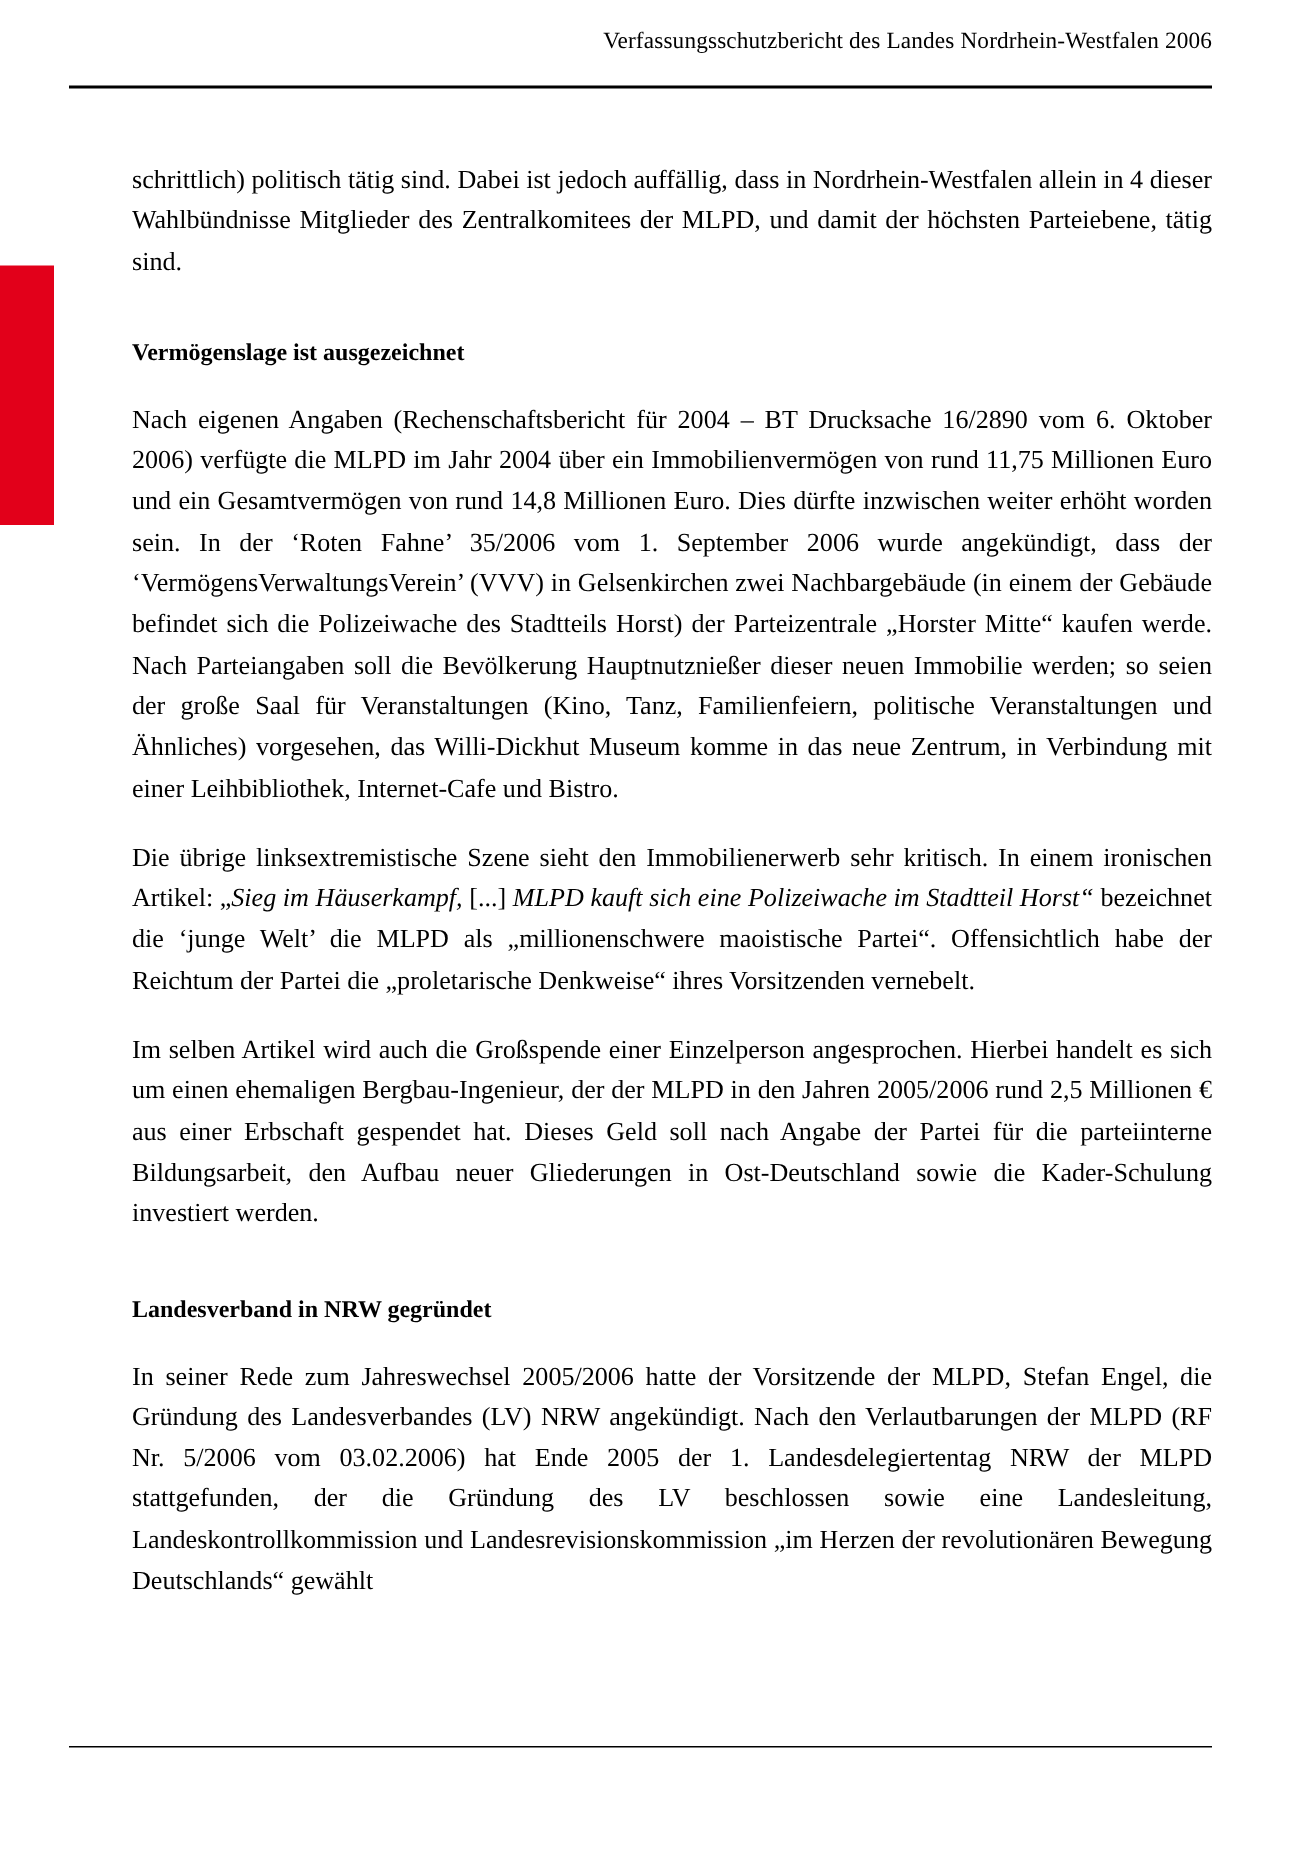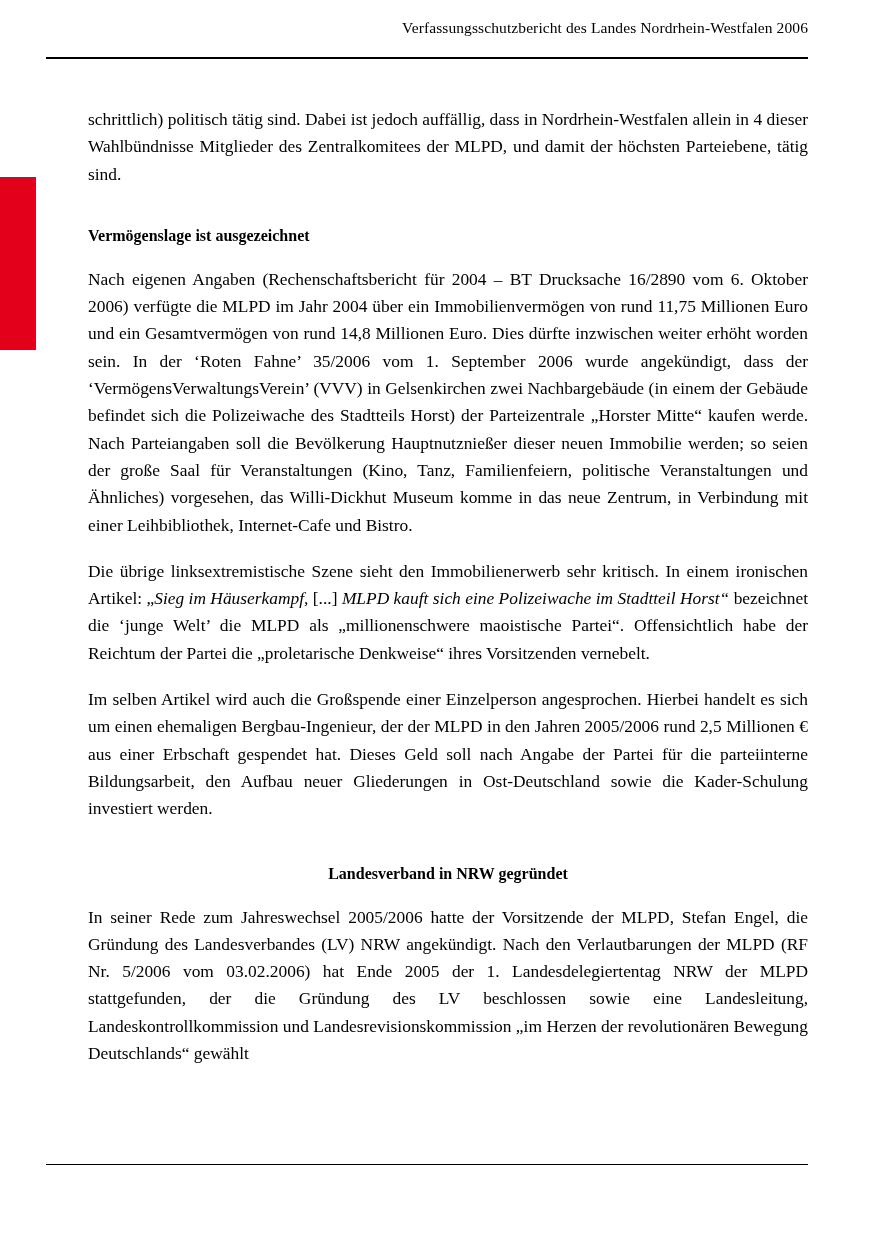--- a/index.html
+++ b/index.html
@@ -77,21 +77,20 @@
   }
 
   h2.subhead {
     font-size: 16px;
     font-weight: bold;
     line-height: 27px;
     margin: 34px 0 17px 0;
   }
   h2.subhead.tight-top {
     margin-top: 37px;
-    text-align: center;
   }
 
   em.it {
     font-style: italic;
     margin-top: 43px;
   }
 
   
   .footer-rule {
     position: absolute;

